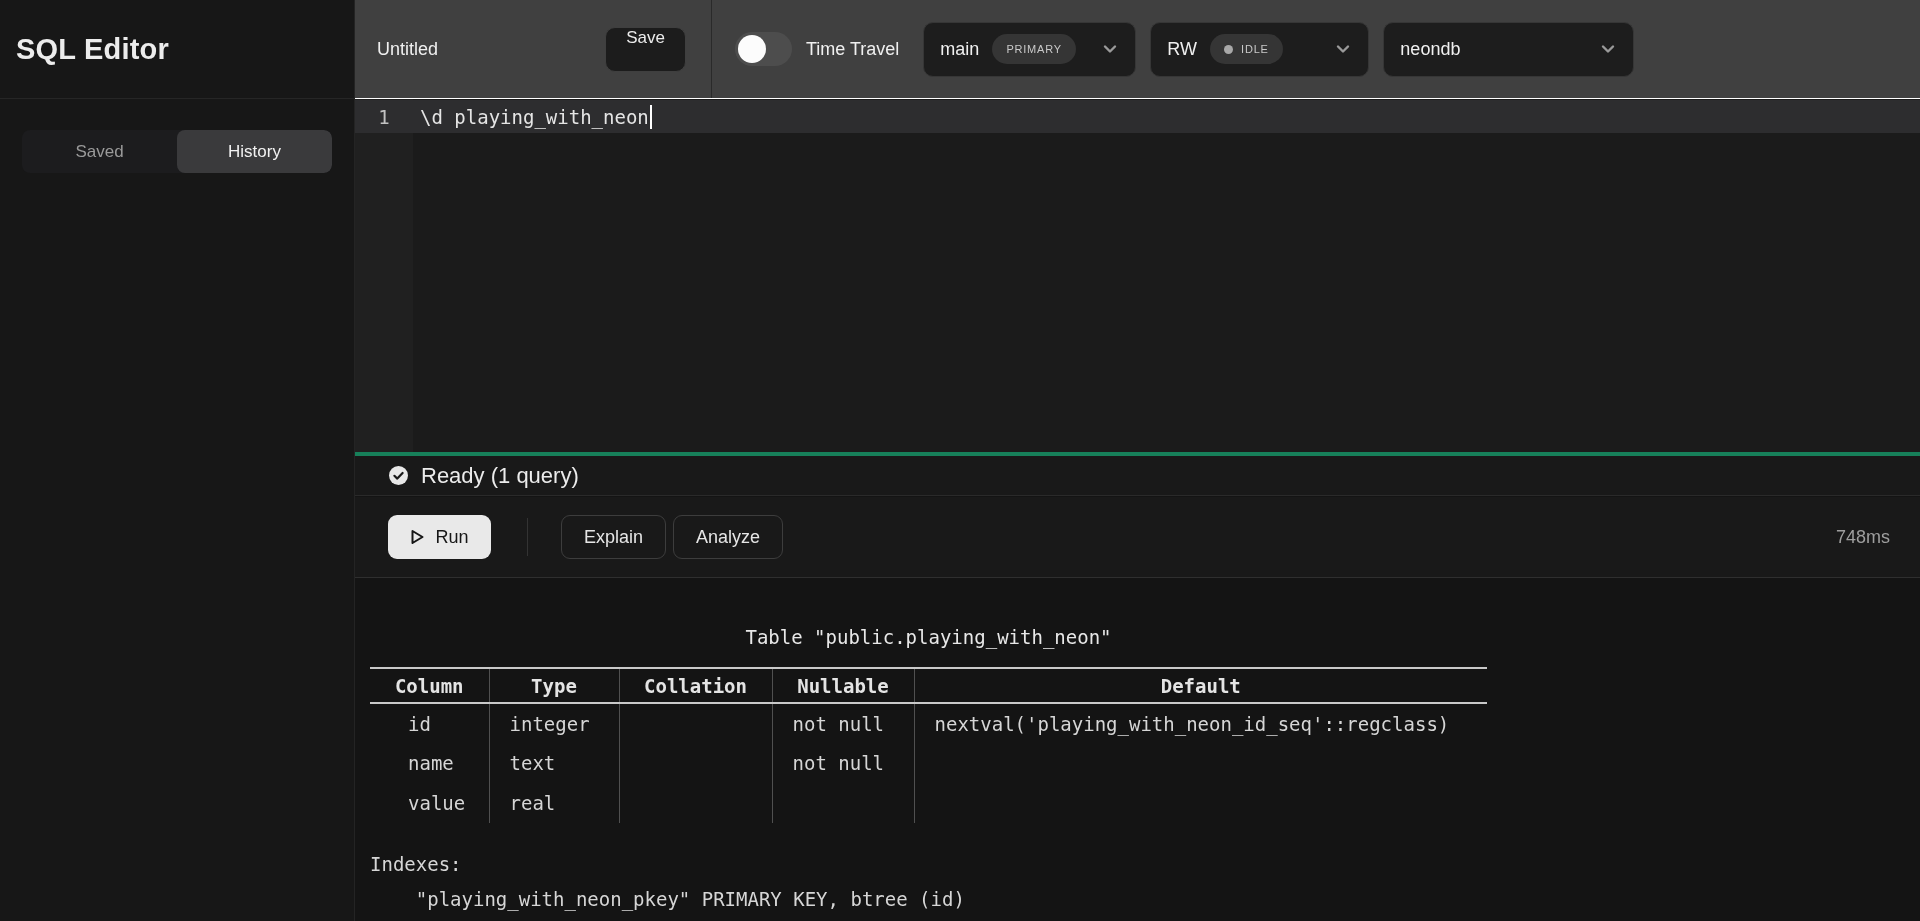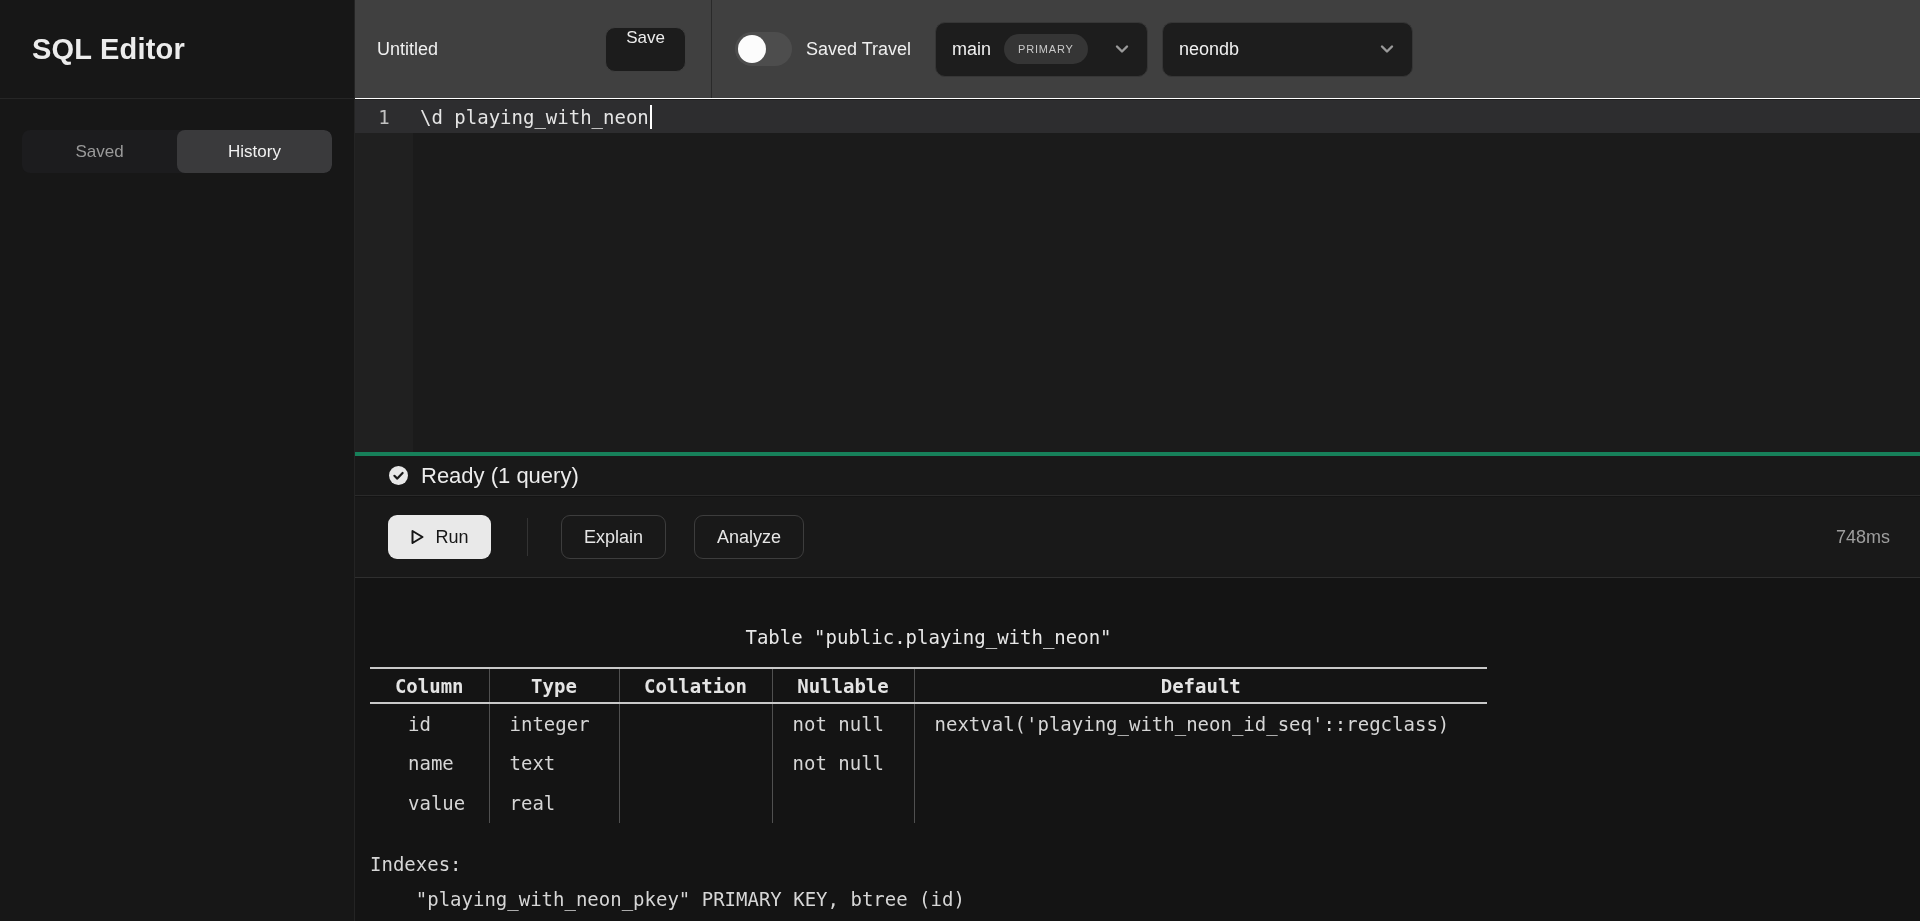--- a/index.html
+++ b/index.html
@@ -12,21 +12,21 @@
   }
   .mono { font-family: "DejaVu Sans Mono", "Liberation Mono", monospace; }
 
   
   #sidebar {
     position: absolute; left: 0; top: 0; width: 355px; height: 921px;
     background: #171717; border-right: 1px solid #242424;
   }
   #sidebar-header {
     height: 99px; border-bottom: 1px solid #262626;
-    display: flex; align-items: center; padding-left: 32px;
+    display: flex; align-items: center; padding-left: 16px;
   }
   #sidebar-title { font-size: 29px; font-weight: 700; color: #ececec; letter-spacing: 0.2px; }
   #sidebar-tabs {
     position: absolute; left: 22px; top: 130px; width: 310px; height: 43px;
     background: #1c1c1e; border-radius: 8px; display: flex; overflow: hidden;
   }
   .seg-tab {
     flex: 1; display: flex; align-items: center; justify-content: center;
     font-size: 17px; color: #9a9a9a; cursor: pointer; border-radius: 8px;
   }
@@ -117,21 +117,21 @@
   }
   #run-button {
     width: 103px; height: 44px; background: #e9e9e9; border: none; border-radius: 9px;
     color: #161616; font-size: 18px; font-weight: 500; font-family: inherit;
     display: flex; align-items: center; justify-content: center; gap: 10px; cursor: pointer;
   }
   #actions-divider { width: 1px; height: 38px; background: #333333; margin: 0 33px 0 36px; }
   .ghost-button {
     height: 44px; padding: 0 22px; background: transparent;
     border: 1px solid #3d3d3d; border-radius: 9px; color: #e6e6e6;
-    font-size: 18px; font-family: inherit; cursor: pointer; margin-right: 28px;
+    font-size: 18px; font-family: inherit; cursor: pointer; margin-right: 7px;
     display: flex; align-items: center;
   }
   #duration { margin-left: auto; font-size: 18px; color: #9e9e9e; }
 
   
   #results {
     position: absolute; left: 355px; top: 579px; width: 1565px; height: 342px;
     background: #141414; color: #d9d9d9;
   }
   #result-title {
@@ -181,34 +181,46 @@
   <div id="toolbar-left">
     <span id="query-title">Untitled</span>
     <button id="save-button">
       <span>Save</span>
     </button>
   </div>
   <div id="toolbar-right">
     <div id="time-travel-toggle">
       <div id="time-travel-knob"></div>
     </div>
-    <span id="time-travel-label">Saved Travel</span>
+    <span id="time-travel-label">Time Travel</span>
 
     <div class="dropdown" id="dd-branch">
       <span class="dd-name">main</span>
       <span class="pill">
         <span>PRIMARY</span>
       </span>
       <span class="chevron">
         <svg width="18" height="18" viewBox="0 0 18 18">
             <path d="M4 6.5 L9 11.5 L14 6.5" fill="none" stroke="#9a9a9a" stroke-width="2.4" stroke-linecap="round" stroke-linejoin="round"></path>
           </svg>
       </span>
     </div>
 
+    <div class="dropdown" id="dd-compute">
+      <span class="dd-name">RW</span>
+      <span class="pill">
+        <span class="dot"></span>
+        <span>IDLE</span>
+      </span>
+      <span class="chevron">
+        <svg width="18" height="18" viewBox="0 0 18 18">
+            <path d="M4 6.5 L9 11.5 L14 6.5" fill="none" stroke="#9a9a9a" stroke-width="2.4" stroke-linecap="round" stroke-linejoin="round"></path>
+          </svg>
+      </span>
+    </div>
 
     <div class="dropdown" id="dd-database">
       <span class="dd-name">neondb</span>
       <span class="chevron">
         <svg width="18" height="18" viewBox="0 0 18 18">
             <path d="M4 6.5 L9 11.5 L14 6.5" fill="none" stroke="#9a9a9a" stroke-width="2.4" stroke-linecap="round" stroke-linejoin="round"></path>
           </svg>
       </span>
     </div>
   </div>

